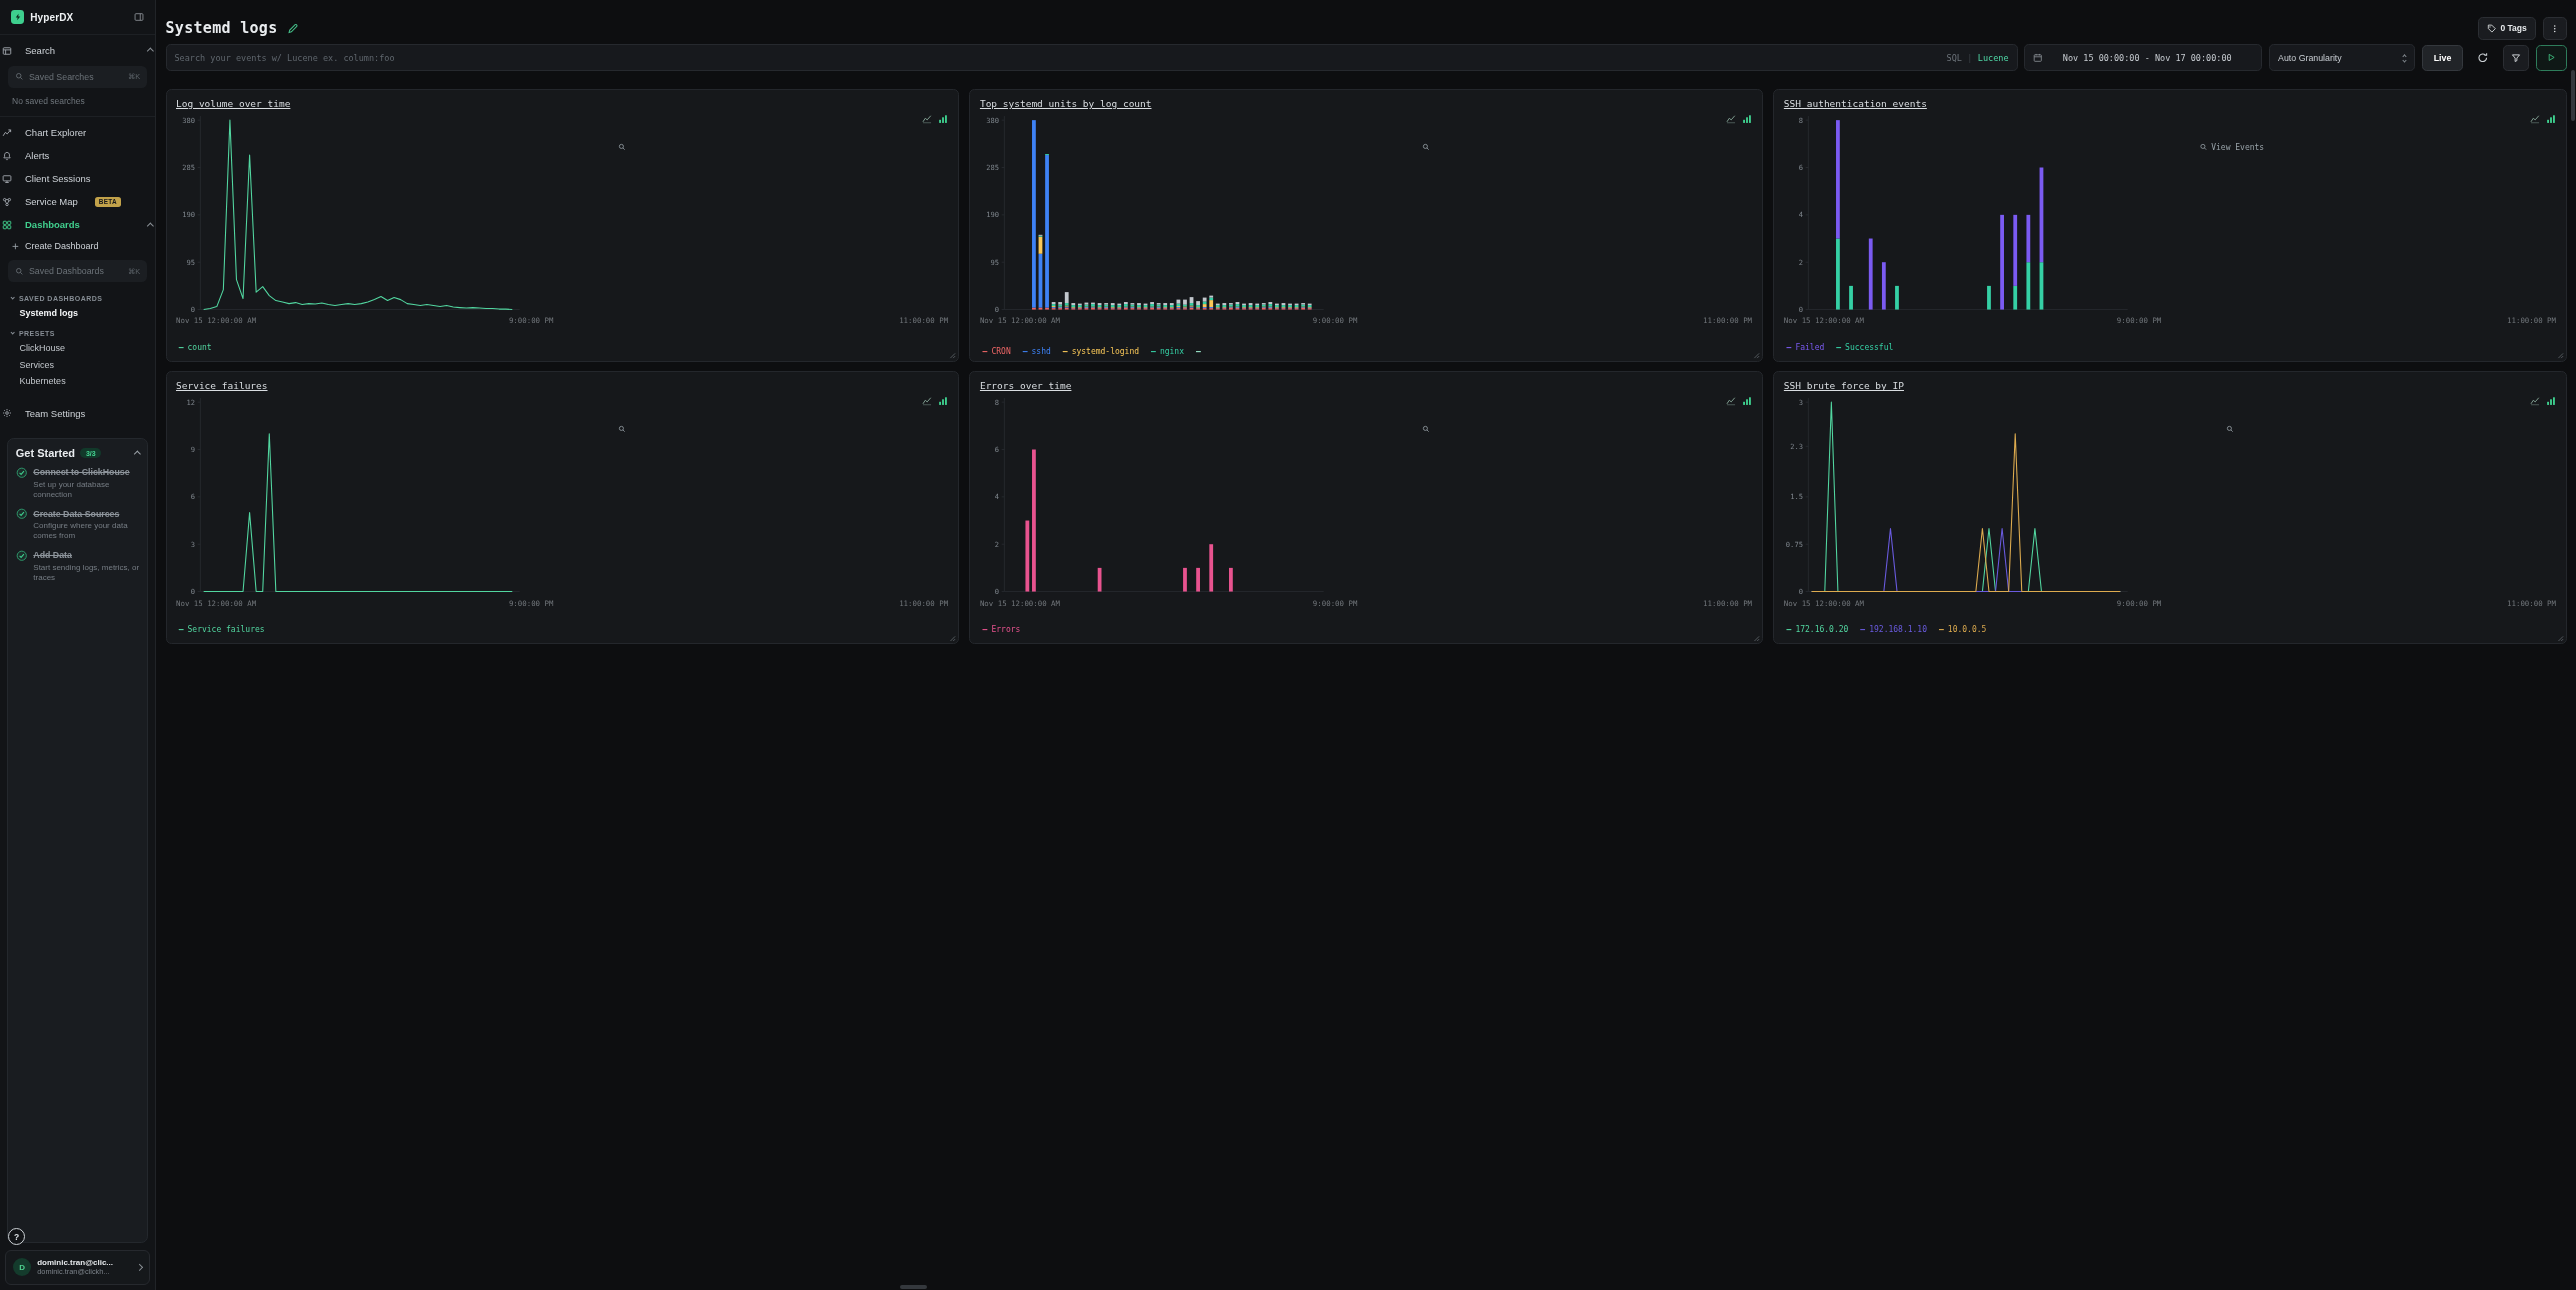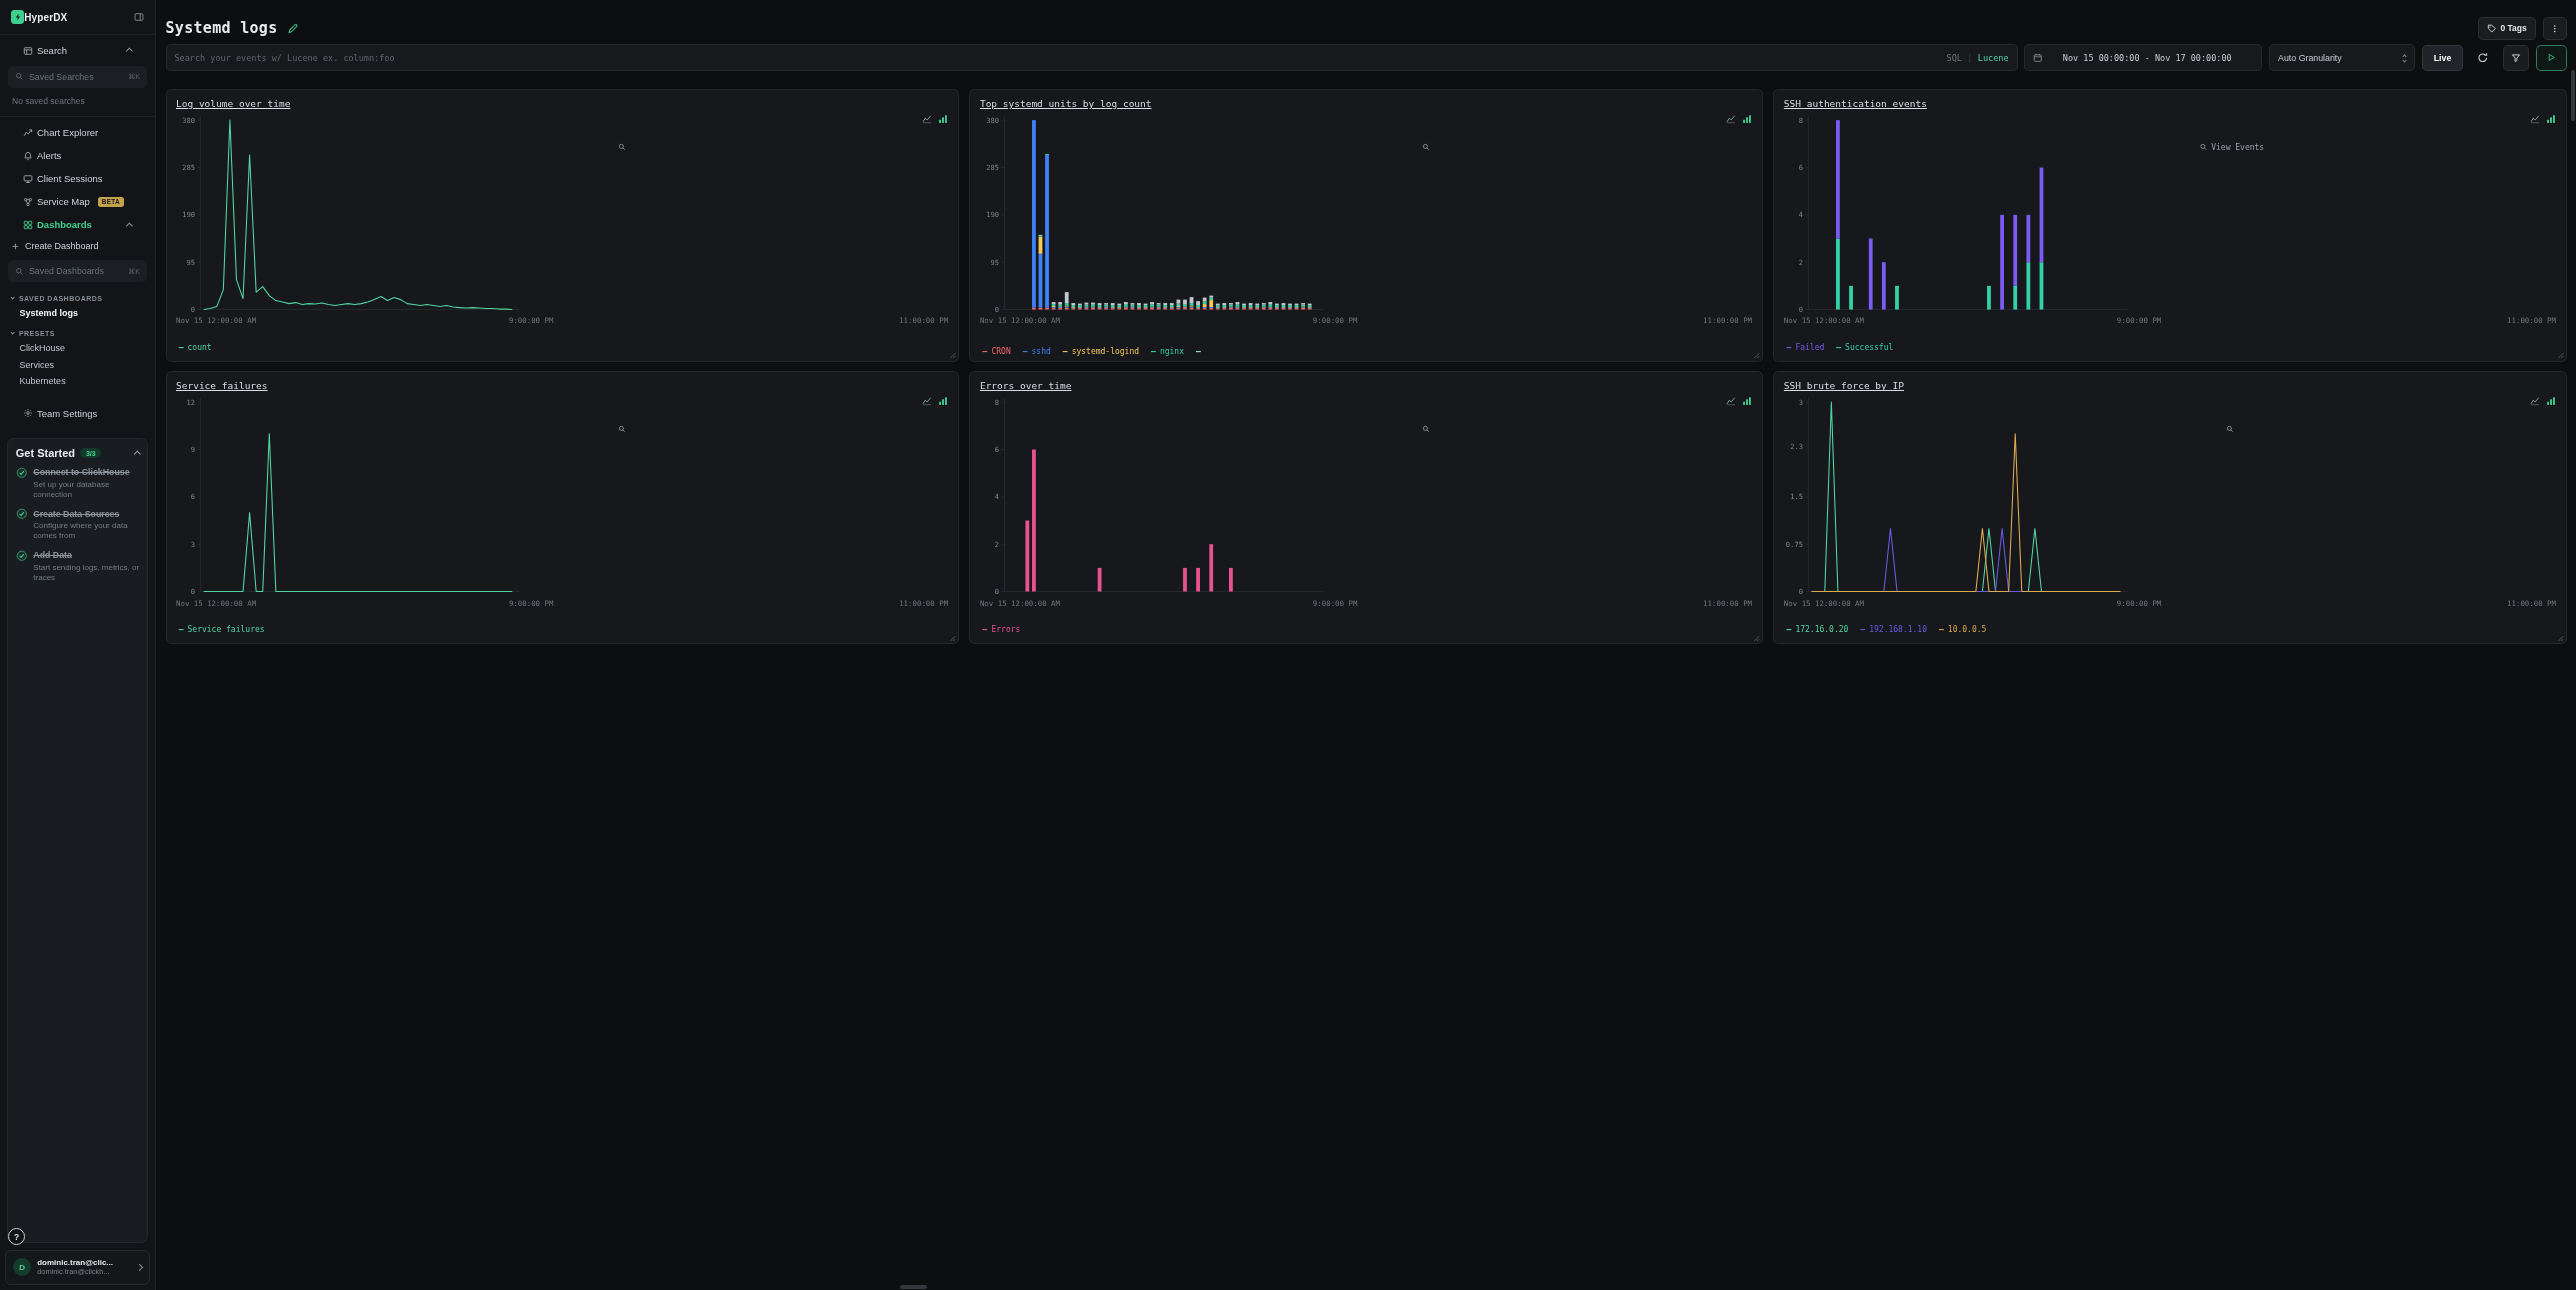--- a/index.html
+++ b/index.html
@@ -9,25 +9,25 @@
     font-family:"Liberation Sans","DejaVu Sans",sans-serif;
     font-size:9.5px;
   }
 
   
   .sidebar {
     position:fixed; left:0; top:0; bottom:0; width:156px;
     background:#121417; border-right:0.7px solid #212428;
     display:flex; flex-direction:column; z-index:3;
   }
-  .brand { height:35px; display:flex; align-items:center; padding:0 10.8px; border-bottom:0.7px solid #1d2024; }
+  .brand { height:35px; display:flex; align-items:center; gap:6px; padding:0 10.8px; border-bottom:0.7px solid #1d2024; }
   .logo { width:13.5px; height:13.5px; border-radius:3.4px; background:#3ecf8e; display:inline-flex; align-items:center; justify-content:center; flex:none; }
   .brand-name { font-weight:700; font-size:10px; color:#eef1f3; letter-spacing:0.1px; }
   .brand-collapse { margin-left:auto; color:#8a9096; display:flex; }
-  .nav-row { display:flex; align-items:center; gap:4px; height:23px; padding:0 23px; color:#ced3d8; font-size:9.5px; cursor:pointer; }
+  .nav-row { display:flex; align-items:center; gap:13px; height:23px; padding:0 2px; color:#ced3d8; font-size:9.5px; cursor:pointer; }
   .nav-row .nicon { color:#a6acb2; display:flex; flex:none; }
   .right-side { margin-left:auto; }
   .chev { display:inline-block; width:4.7px; height:4.7px; border-right:1.1px solid currentColor; border-bottom:1.1px solid currentColor; }
   .chev.down { transform:rotate(45deg); }
   .chev.up { transform:rotate(-135deg) translate(-0.7px,-0.7px); }
   .chev.right { transform:rotate(-45deg); }
   .chev.tiny { width:3px; height:3px; border-width:0.9px; }
   .search-group { padding:4px 0 2.7px; border-bottom:0.7px solid #1d2024; }
   .mini-search {
     margin:4px 8px 5.4px; height:21.6px; background:#1b1e22; border-radius:5.4px;

